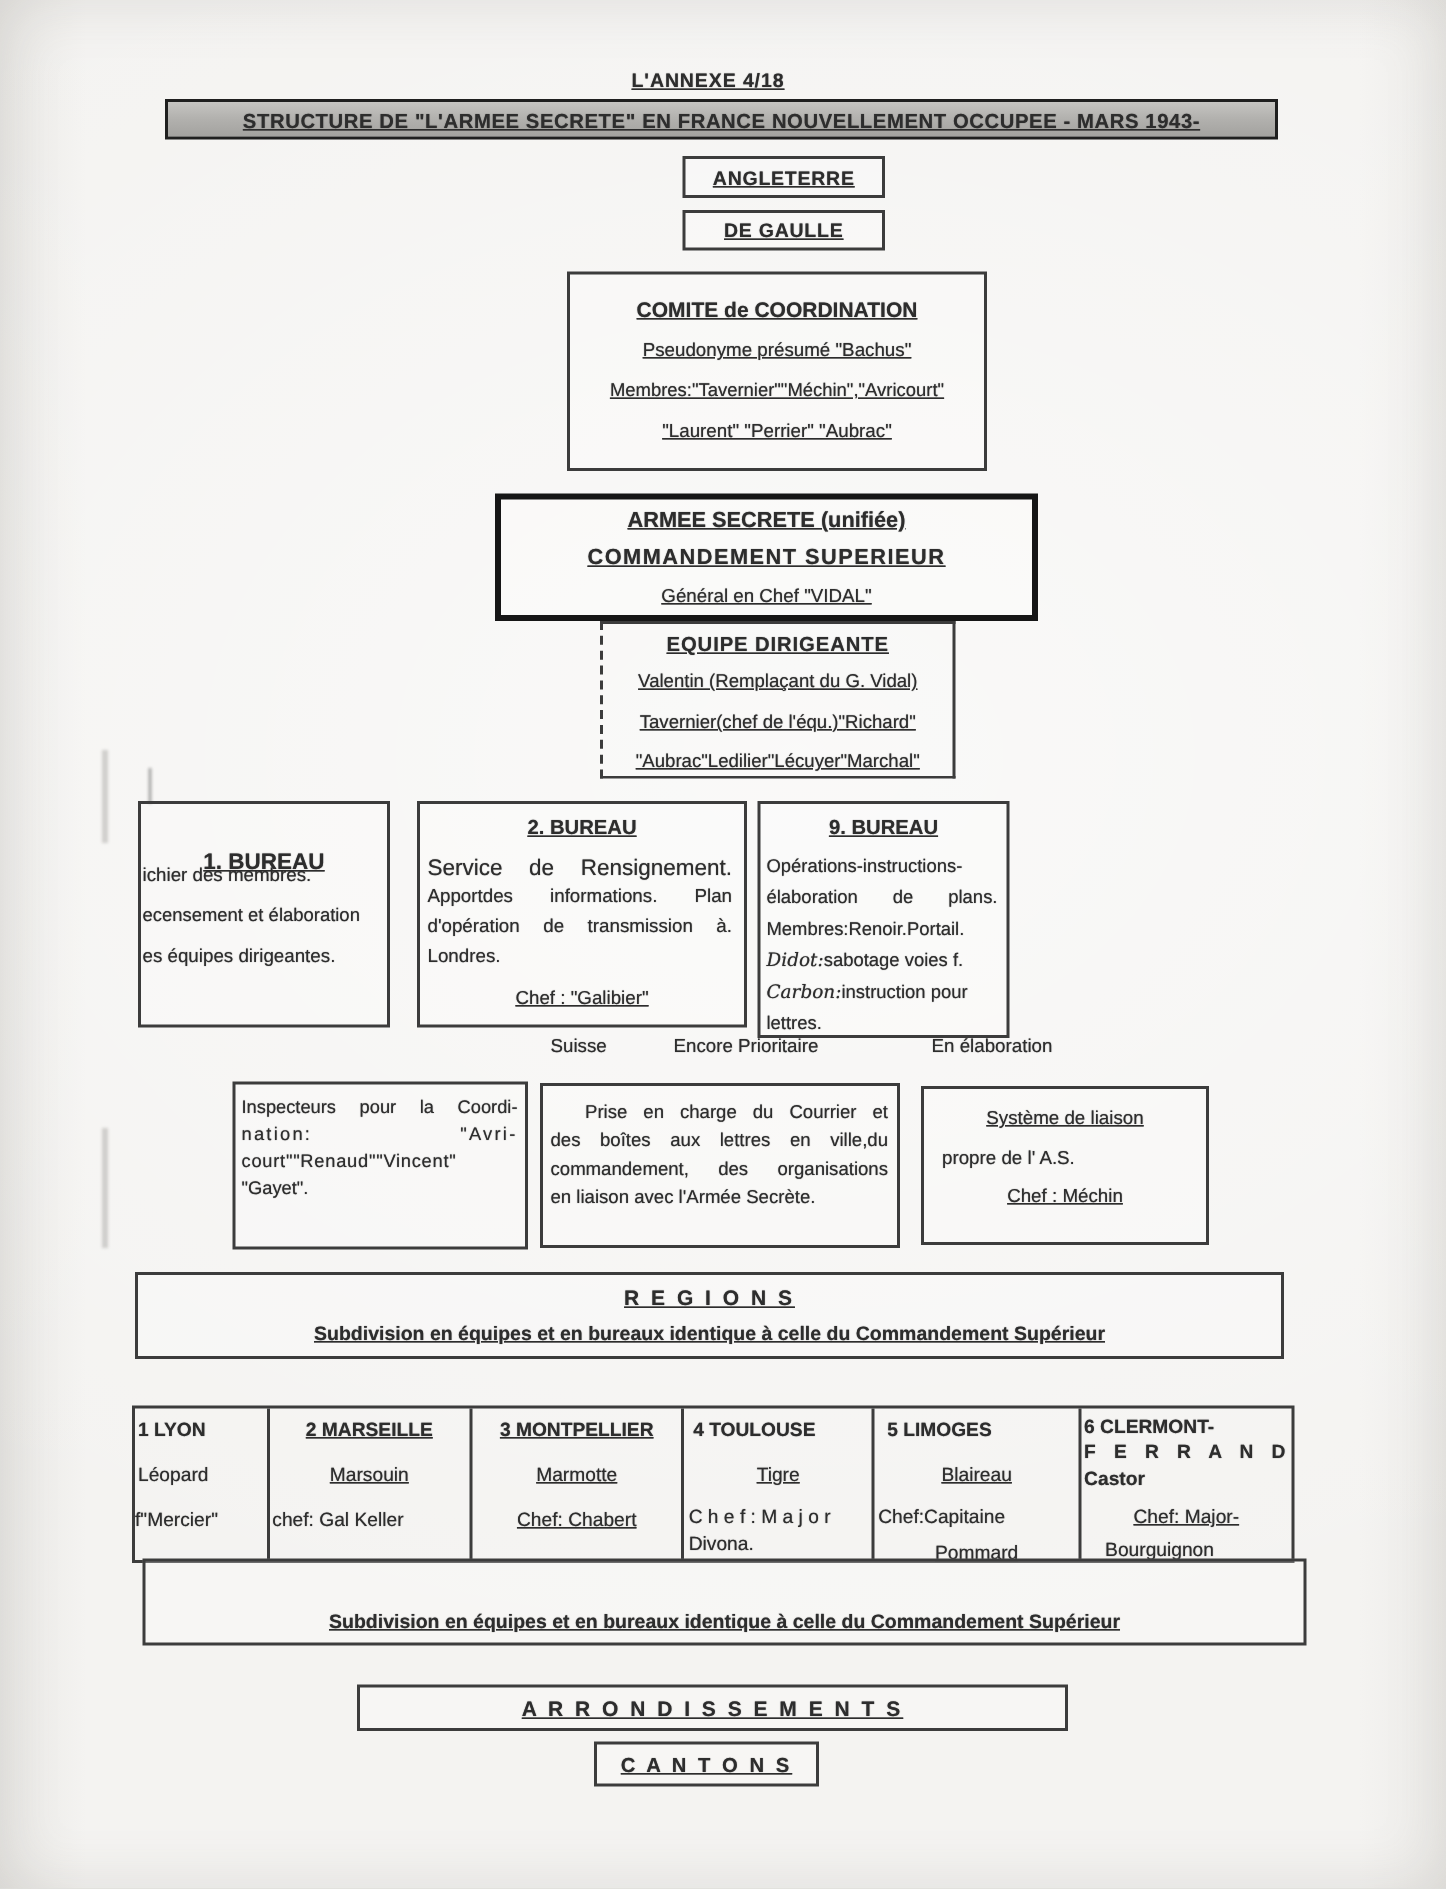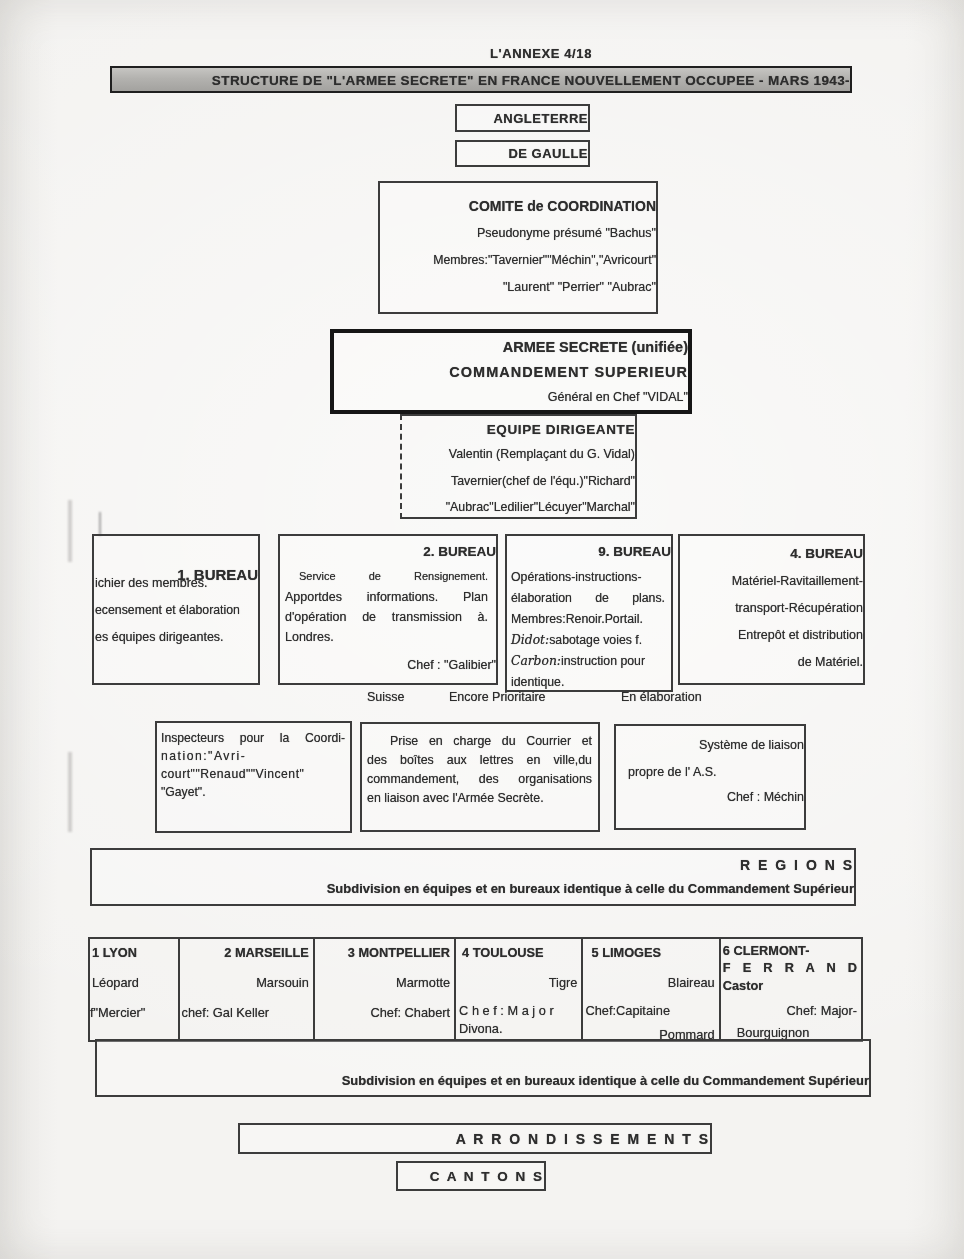--- a/index.html
+++ b/index.html
@@ -10,21 +10,21 @@
       linear-gradient(90deg, #e9e8e5 0%, #f4f3f1 6%, #f4f3f1 94%, #ecebe8 100%),
       #f2f1ee;
     font-family:"Liberation Sans", sans-serif;
     color:#2d2d2d;
     overflow:hidden;
     box-shadow:inset 0 0 40px rgba(120,118,112,.18);
   }
   #page *{box-sizing:border-box;}
   .txt{text-shadow:0 0 .7px rgba(50,50,50,.75);}
   .bx{position:absolute;border:2px solid #3c3c3c;background:rgba(255,255,255,.25);}
-  .ctr{text-align:right;}
+  .ctr{text-align:center;text-decoration:underline;}
   .b{font-weight:bold;}
   .line{position:absolute;left:0;right:0;}
   .jst{text-align:justify;text-align-last:justify;-moz-text-align-last:justify;}
   .artifact{position:absolute;background:rgba(110,108,104,.28);filter:blur(1px);}
   .lbl{position:absolute;font-size:12.5px;}
   
   #region-table{display:flex;}
   .rcol{position:relative;border-right:2px solid #3c3c3c;height:100%;}
   .rcol:last-child{border-right:none;}
   .rline{position:absolute;left:4px;right:4px;font-size:12.8px;}
@@ -70,56 +70,49 @@
 
   <div class="bx" style="left:92px;top:534px;width:168px;height:151px;">
     <div class="line txt b ctr" style="top:10px;font-size:15px;margin-top:20px;">1. BUREAU</div>
     <div class="line txt" style="top:40px;font-size:12.5px;left:1px;">ichier des membres.</div>
     <div class="line txt" style="top:67px;font-size:12.3px;left:1px;">ecensement et élaboration</div>
     <div class="line txt" style="top:94px;font-size:12.5px;left:1px;">es équipes dirigeantes.</div>
   </div>
 
   <div class="bx" style="left:278px;top:534px;width:220px;height:151px;">
     <div class="line txt b ctr" style="top:8px;font-size:13.5px;">2. BUREAU</div>
-    <div class="line txt jst" style="top:34px;left:5px;right:8px;font-size:11px;margin-left:14px;">Service de Rensignement.</div>
+    <div class="line txt jst" style="top:34px;left:5px;right:8px;font-size:15px;">Service de Rensignement.</div>
     <div class="line txt jst" style="top:54px;left:5px;right:8px;font-size:12.5px;">Apportdes informations. Plan</div>
     <div class="line txt jst" style="top:74px;left:5px;right:8px;font-size:12.5px;">d'opération de transmission à.</div>
     <div class="line txt" style="top:94px;left:5px;font-size:12.5px;">Londres.</div>
     <div class="line txt ctr" style="top:122px;font-size:12.5px;">Chef : "Galibier"</div>
   </div>
 
   <div class="bx" style="left:505px;top:534px;width:168px;height:158px;">
     <div class="line txt b ctr" style="top:8px;font-size:13.5px;">9. BUREAU</div>
     <div class="line txt" style="top:34px;left:4px;font-size:12.3px;">Opérations-instructions-</div>
     <div class="line txt jst" style="top:55px;left:4px;right:6px;font-size:12.3px;">élaboration de plans.</div>
     <div class="line txt" style="top:76px;left:4px;font-size:12.3px;">Membres:Renoir.Portail.</div>
     <div class="line txt" style="top:97px;left:4px;font-size:12.3px;">
       <i class="code">Didot:</i><span>sabotage voies f.</span>
     </div>
     <div class="line txt" style="top:118px;left:4px;font-size:12.3px;">
       <i class="code">Carbon:</i><span>instruction pour</span>
     </div>
-    <div class="line txt" style="top:139px;left:4px;font-size:12.3px;">identique.</div>
+    <div class="line txt" style="top:139px;left:4px;font-size:12.3px;">lettres.</div>
   </div>
 
-  <div class="bx" style="left:678px;top:534px;width:187px;height:151px;">
-    <div class="line txt b ctr" style="top:10px;font-size:13.5px;">4. BUREAU</div>
-    <div class="line txt ctr" style="top:38px;font-size:12.5px;">Matériel-Ravitaillement-</div>
-    <div class="line txt ctr" style="top:65px;font-size:12.5px;">transport-Récupération</div>
-    <div class="line txt ctr" style="top:92px;font-size:12.5px;">Entrepôt et distribution</div>
-    <div class="line txt ctr" style="top:119px;font-size:12.5px;">de Matériel.</div>
-  </div>
 
   <div class="lbl txt" style="left:367px;top:690px;">Suisse</div>
   <div class="lbl txt" style="left:449px;top:690px;">Encore Prioritaire</div>
   <div class="lbl txt" style="left:621px;top:690px;">En élaboration</div>
 
   <div class="bx" style="left:155px;top:721px;width:197px;height:112px;">
     <div class="line txt jst" style="top:8px;left:4px;right:5px;font-size:12.2px;">Inspecteurs pour la Coordi-</div>
-    <div class="line" style="top:26px;left:4px;right:5px;font-size:12.2px;display:flex;justify-content:flex-start;letter-spacing:1.5px;">
+    <div class="line" style="top:26px;left:4px;right:5px;font-size:12.2px;display:flex;justify-content:space-between;letter-spacing:1.5px;">
       <span class="txt">nation:</span>
       <span class="txt">"Avri-</span>
     </div>
     <div class="line txt jst" style="top:44px;left:4px;right:5px;font-size:12.2px;letter-spacing:.5px;">court""Renaud""Vincent"</div>
     <div class="line txt" style="top:62px;left:4px;font-size:12.2px;">"Gayet".</div>
   </div>
 
   <div class="bx" style="left:614px;top:724px;width:192px;height:106px;">
     <div class="line txt ctr" style="top:12px;font-size:12.5px;">Système de liaison</div>
     <div class="line txt" style="top:39px;left:12px;font-size:12.5px;">propre de l' A.S.</div>

